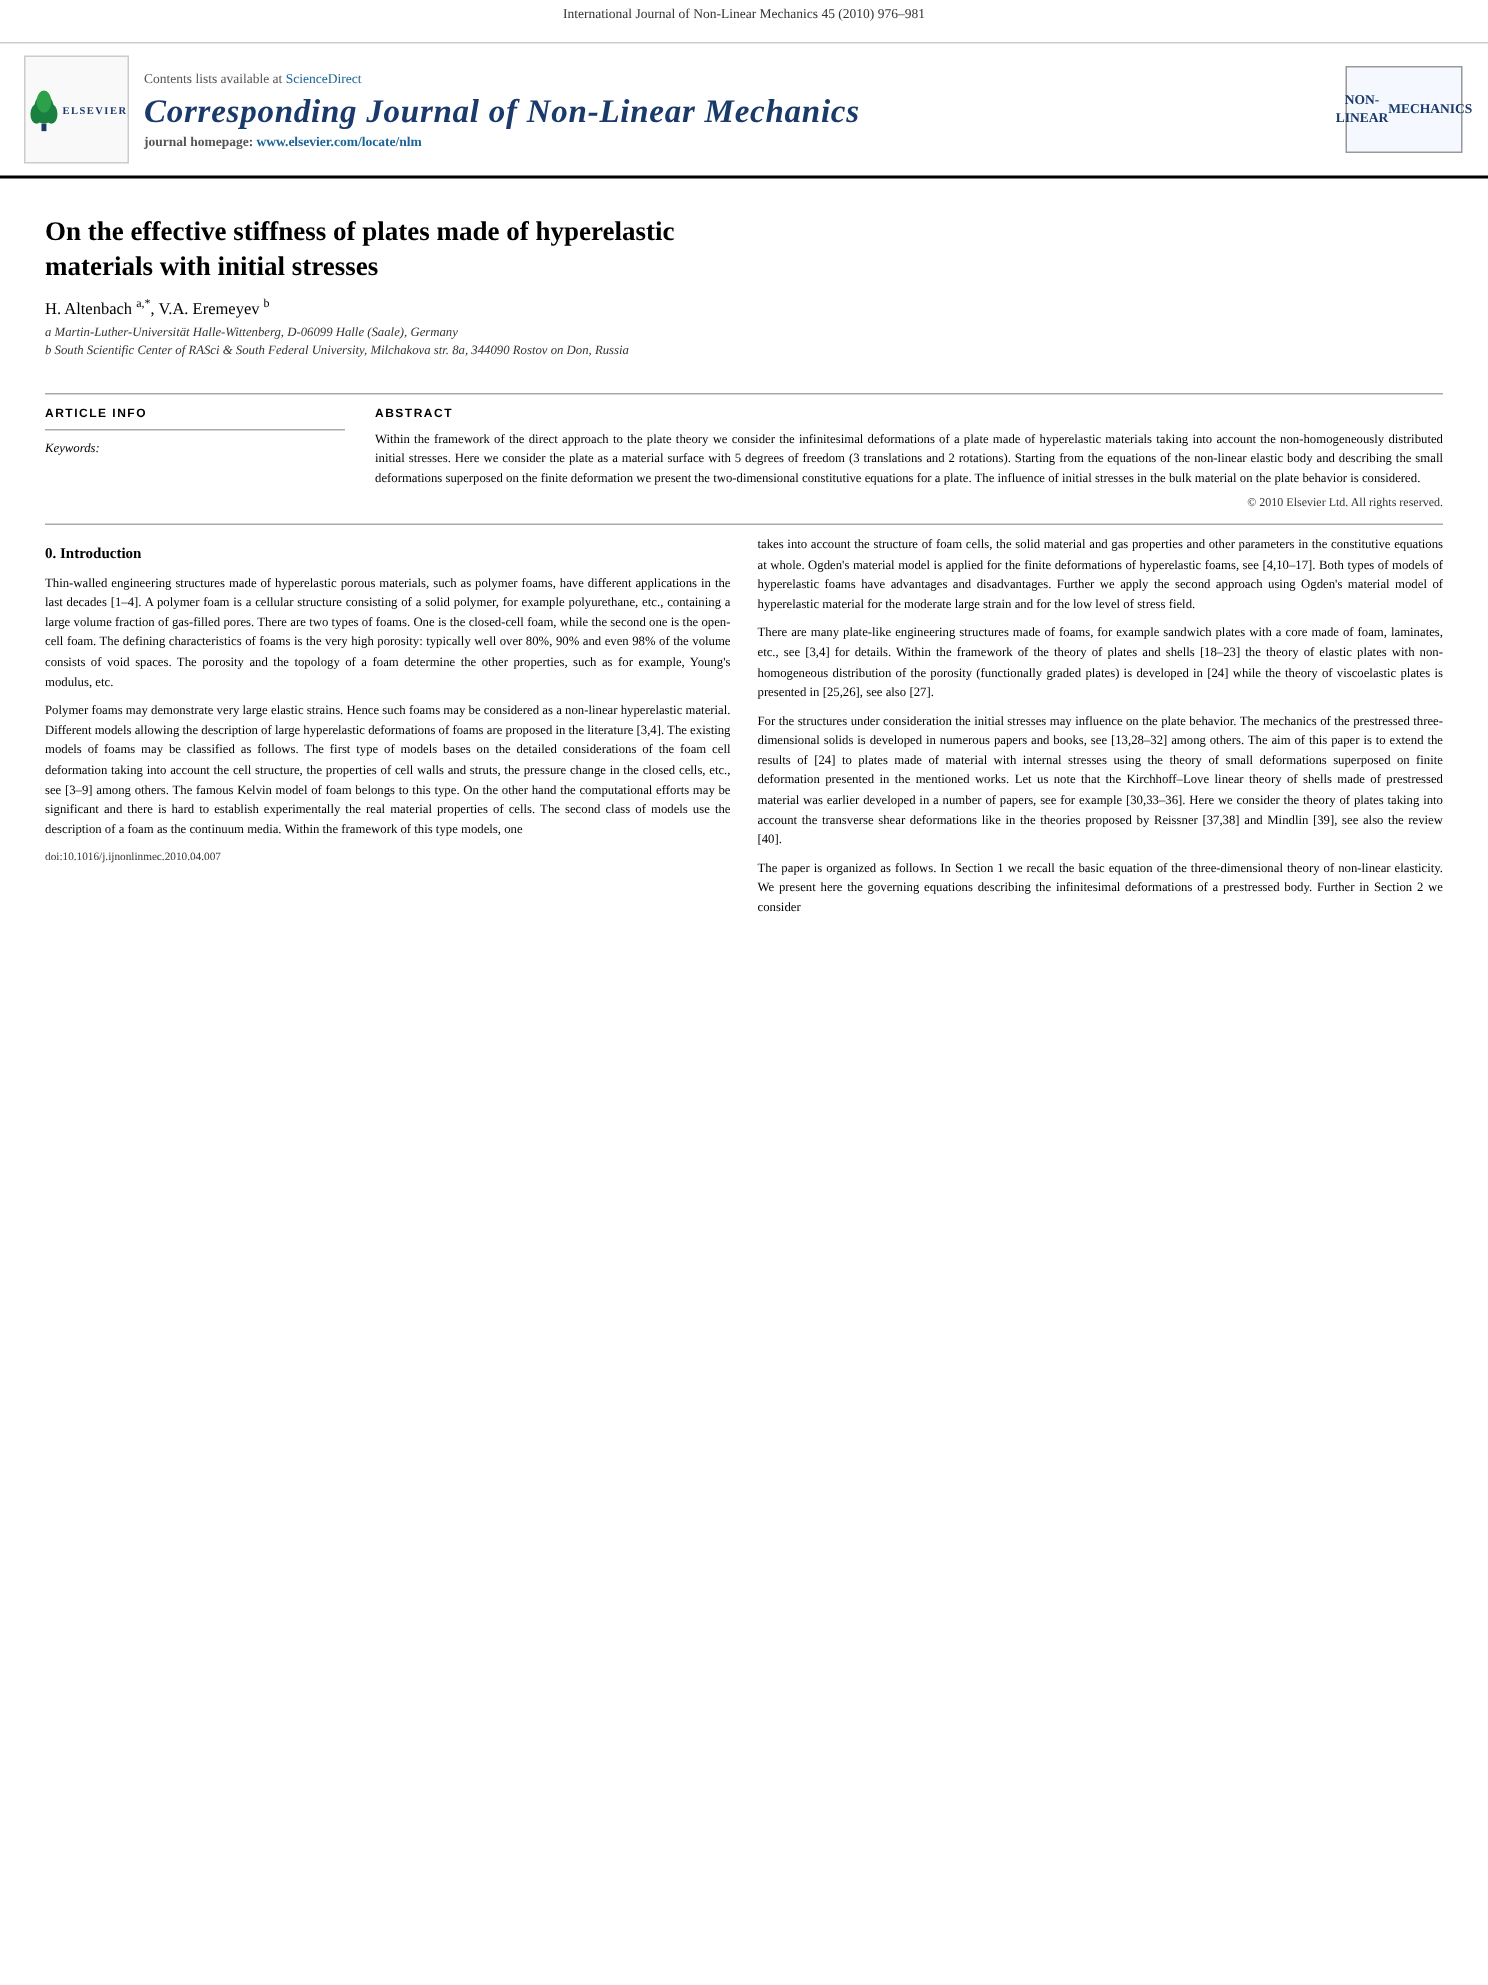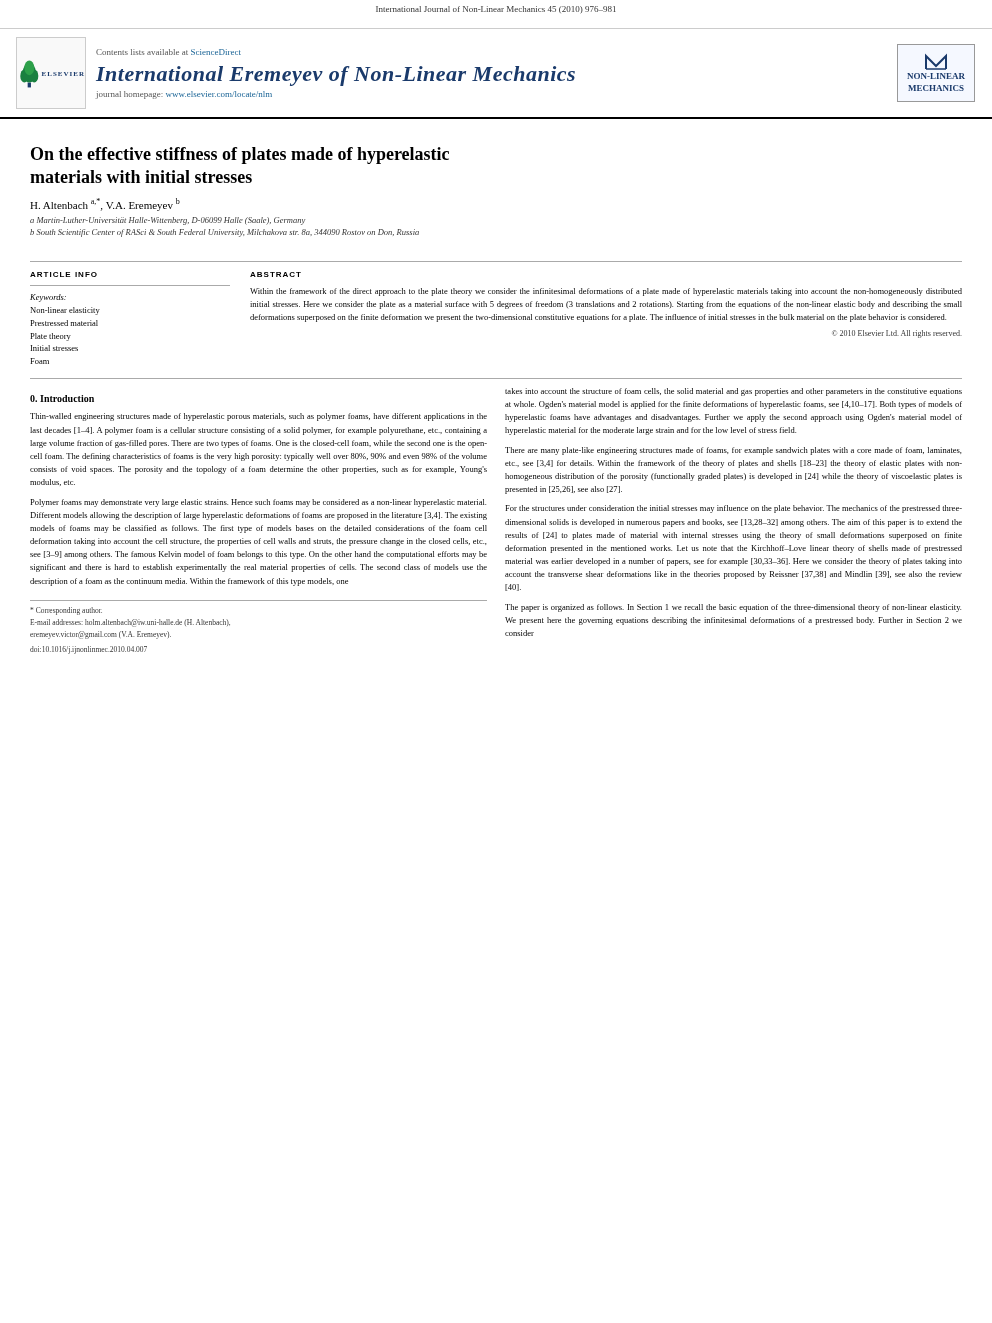--- a/index.html
+++ b/index.html
@@ -43,20 +43,21 @@
       font-size: 22px;
       font-weight: bold;
       font-style: italic;
       color: #1a3a6b;
       margin-bottom: 2px;
       letter-spacing: 0.5px;
     }
     .journal-homepage {
       font-size: 9px;
       color: #555;
+      font-weight: bold;
     }
     .journal-homepage a { color: #1a6496; text-decoration: none; }
     .journal-logo-right {
       width: 80px;
       flex-shrink: 0;
       display: flex;
       flex-direction: column;
       align-items: center;
       justify-content: center;
     }
@@ -65,21 +66,21 @@
       padding: 6px;
       text-align: center;
       font-size: 7.5px;
       font-weight: bold;
       color: #1a3a6b;
       line-height: 1.3;
       background: #f5f8ff;
       width: 78px;
       height: 58px;
       display: flex;
-      flex-direction: column;
+      flex-direction: row;
       align-items: center;
       justify-content: center;
     }
     .nlm-box .nlm-title {
       font-size: 9px;
       font-weight: bold;
       text-transform: uppercase;
     }
 
     
@@ -260,21 +261,21 @@
       <ellipse cx="15" cy="12" rx="6" ry="9" fill="#2da04a"></ellipse>
     </svg>
     <div class="elsevier-text">ELSEVIER</div>
   </div>
 
   <div class="journal-title-area">
     <div class="contents-line">
       <span>Contents lists available at</span>
       <a href="#">ScienceDirect</a>
     </div>
-    <div class="journal-title">International Eremeyev of Non-Linear Mechanics</div>
+    <div class="journal-title">Corresponding Journal of Non-Linear Mechanics</div>
     <div class="journal-homepage">
       <span>journal homepage:</span>
       <a href="#">www.elsevier.com/locate/nlm</a>
     </div>
   </div>
 
   <div class="journal-logo-right">
     <div class="nlm-box">
       <svg width="30" height="20" viewBox="0 0 30 20">
         <path d="M5,18 L5,5 L15,15 L25,5 L25,18" stroke="#1a3a6b" stroke-width="2" fill="none"></path>
@@ -305,50 +306,38 @@
   <hr class="section-divider">
 
   <div class="article-meta">
 
     <div class="article-info">
       <div class="section-header">ARTICLE INFO</div>
       <hr class="section-divider">
       <div class="keywords-label">
         <em>Keywords:</em>
       </div>
-      <div class="keywords-list">
-        <div>Non-linear elasticity</div>
-        <div>Prestressed material</div>
-        <div>Plate theory</div>
-        <div>Initial stresses</div>
-        <div>Foam</div>
-      </div>
     </div>
 
     <div class="abstract-area">
       <div class="section-header">ABSTRACT</div>
       <div class="abstract-text">Within the framework of the direct approach to the plate theory we consider the infinitesimal deformations of a plate made of hyperelastic materials taking into account the non-homogeneously distributed initial stresses. Here we consider the plate as a material surface with 5 degrees of freedom (3 translations and 2 rotations). Starting from the equations of the non-linear elastic body and describing the small deformations superposed on the finite deformation we present the two-dimensional constitutive equations for a plate. The influence of initial stresses in the bulk material on the plate behavior is considered.</div>
       <div class="copyright-line">© 2010 Elsevier Ltd. All rights reserved.</div>
     </div>
   </div>
 
   <hr class="section-divider">
 
   <div class="body-columns">
 
     <div class="col">
       <div class="section-title">0. Introduction</div>
       <div class="body-text">Thin-walled engineering structures made of hyperelastic porous materials, such as polymer foams, have different applications in the last decades [1–4]. A polymer foam is a cellular structure consisting of a solid polymer, for example polyurethane, etc., containing a large volume fraction of gas-filled pores. There are two types of foams. One is the closed-cell foam, while the second one is the open-cell foam. The defining characteristics of foams is the very high porosity: typically well over 80%, 90% and even 98% of the volume consists of void spaces. The porosity and the topology of a foam determine the other properties, such as for example, Young's modulus, etc.</div>
       <div class="body-text">Polymer foams may demonstrate very large elastic strains. Hence such foams may be considered as a non-linear hyperelastic material. Different models allowing the description of large hyperelastic deformations of foams are proposed in the literature [3,4]. The existing models of foams may be classified as follows. The first type of models bases on the detailed considerations of the foam cell deformation taking into account the cell structure, the properties of cell walls and struts, the pressure change in the closed cells, etc., see [3–9] among others. The famous Kelvin model of foam belongs to this type. On the other hand the computational efforts may be significant and there is hard to establish experimentally the real material properties of cells. The second class of models use the description of a foam as the continuum media. Within the framework of this type models, one</div>
 
-      <div class="footnote-area">
-        <div class="footnote-item">* Corresponding author.</div>
-        <div class="footnote-item">E-mail addresses: holm.altenbach@iw.uni-halle.de (H. Altenbach),</div>
-        <div class="footnote-item">eremeyev.victor@gmail.com (V.A. Eremeyev).</div>
-      </div>
       <div class="doi-line">doi:10.1016/j.ijnonlinmec.2010.04.007</div>
     </div>
 
     <div class="col">
       <div class="body-text">takes into account the structure of foam cells, the solid material and gas properties and other parameters in the constitutive equations at whole. Ogden's material model is applied for the finite deformations of hyperelastic foams, see [4,10–17]. Both types of models of hyperelastic foams have advantages and disadvantages. Further we apply the second approach using Ogden's material model of hyperelastic material for the moderate large strain and for the low level of stress field.</div>
       <div class="body-text">There are many plate-like engineering structures made of foams, for example sandwich plates with a core made of foam, laminates, etc., see [3,4] for details. Within the framework of the theory of plates and shells [18–23] the theory of elastic plates with non-homogeneous distribution of the porosity (functionally graded plates) is developed in [24] while the theory of viscoelastic plates is presented in [25,26], see also [27].</div>
       <div class="body-text">For the structures under consideration the initial stresses may influence on the plate behavior. The mechanics of the prestressed three-dimensional solids is developed in numerous papers and books, see [13,28–32] among others. The aim of this paper is to extend the results of [24] to plates made of material with internal stresses using the theory of small deformations superposed on finite deformation presented in the mentioned works. Let us note that the Kirchhoff–Love linear theory of shells made of prestressed material was earlier developed in a number of papers, see for example [30,33–36]. Here we consider the theory of plates taking into account the transverse shear deformations like in the theories proposed by Reissner [37,38] and Mindlin [39], see also the review [40].</div>
       <div class="body-text">The paper is organized as follows. In Section 1 we recall the basic equation of the three-dimensional theory of non-linear elasticity. We present here the governing equations describing the infinitesimal deformations of a prestressed body. Further in Section 2 we consider</div>
     </div>
   </div>

